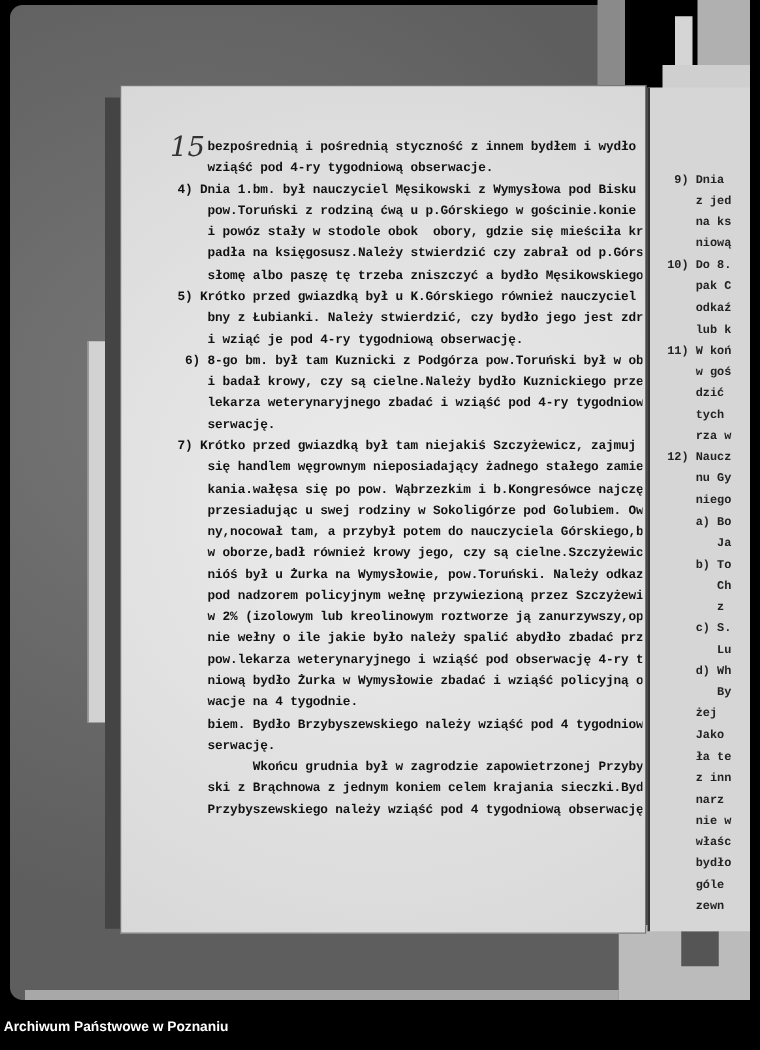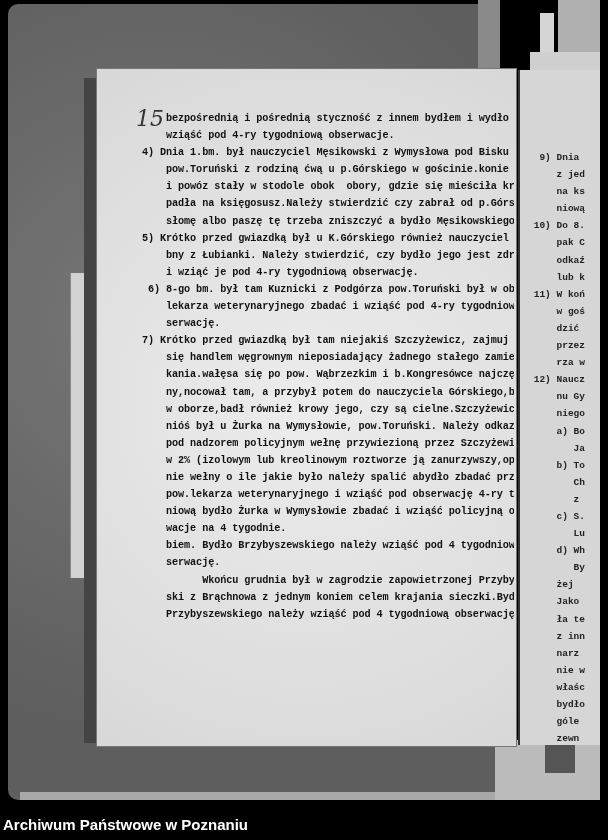--- a/index.html
+++ b/index.html
@@ -20,25 +20,25 @@
           background-image: radial-gradient(circle at 50% 50%, #ececec 0, #d8d8d8 100%);
           border:1px solid #777; }
   .page-right { position:absolute; left:518px; top:70px; width:82px; height:675px; background:#d6d6d6;
                 border-left:2px solid #333; }
   .page-right-top { position:absolute; left:530px; top:52px; width:70px; height:22px; background:#cfcfcf; }
   .black-edge { position:absolute; left:600px; top:0; width:8px; height:810px; background:#000; }
   .handwritten { position:absolute; left:112px; top:106px; font-family:"DejaVu Serif", serif; font-style:italic;
                  font-size:22px; color:#333;margin-left:24px; }
   .text-block { position:absolute; left:142px; top:110px; width:372px; overflow:hidden; }
   .line { font-size:10.2px; line-height:17.1px; height:17.1px; color:#111; font-weight:bold; white-space:pre; letter-spacing:-0.1px; }
-  .rtext { position:absolute; left:528px; top:135px; width:72px; overflow:hidden;margin-top:14px; }
+  .rtext { position:absolute; left:528px; top:135px; width:72px; overflow:hidden; }
   .rline { font-size:9.5px; line-height:17.1px; height:17.1px; color:#222; font-weight:bold; white-space:pre; }
   .footer { position:absolute; left:0; top:810px; width:608px; height:30px; background:#000; }
   .footer-text { position:absolute; left:3px; top:816px; font-family:"Liberation Sans", sans-serif; font-weight:bold;
-                 font-size:15px; color:#fff; }
+                 font-size:11px; color:#fff; }
 </style>
 </head>
 <body>
 
 <div class="scan">
   <div class="board"></div>
   <div class="board-strip"></div>
   <div class="board-right"></div>
   <div class="board-dark-tab"></div>
   <div class="top-card-left"></div>
@@ -57,25 +57,27 @@
       <div class="line">    wziąść pod 4-ry tygodniową obserwacje.</div>
       <div class="line">4) Dnia 1.bm. był nauczyciel Męsikowski z Wymysłowa pod Bisku</div>
       <div class="line">    pow.Toruński z rodziną ćwą u p.Górskiego w gościnie.konie</div>
       <div class="line">    i powóz stały w stodole obok  obory, gdzie się mieściła krow</div>
       <div class="line">    padła na księgosusz.Należy stwierdzić czy zabrał od p.Górski</div>
       <div class="line">    słomę albo paszę tę trzeba zniszczyć a bydło Męsikowskiego</div>
       <div class="line">5) Krótko przed gwiazdką był u K.Górskiego również nauczyciel S</div>
       <div class="line">    bny z Łubianki. Należy stwierdzić, czy bydło jego jest zdro</div>
       <div class="line">    i wziąć je pod 4-ry tygodniową obserwację.</div>
       <div class="line"> 6) 8-go bm. był tam Kuznicki z Podgórza pow.Toruński był w obo</div>
+      <div class="line">    i badał krowy, czy są cielne.Należy bydło Kuznickiego prze</div>
       <div class="line">    lekarza weterynaryjnego zbadać i wziąść pod 4-ry tygodniow</div>
       <div class="line">    serwację.</div>
       <div class="line">7) Krótko przed gwiazdką był tam niejakiś Szczyżewicz, zajmuj</div>
       <div class="line">    się handlem węgrownym nieposiadający żadnego stałego zamie</div>
       <div class="line">    kania.wałęsa się po pow. Wąbrzezkim i b.Kongresówce najczę</div>
+      <div class="line">    przesiadując u swej rodziny w Sokoligórze pod Golubiem. Ow</div>
       <div class="line">    ny,nocował tam, a przybył potem do nauczyciela Górskiego,by</div>
       <div class="line">    w oborze,badł również krowy jego, czy są cielne.Szczyżewicz</div>
       <div class="line">    nióś był u Żurka na Wymysłowie, pow.Toruński. Należy odkazi</div>
       <div class="line">    pod nadzorem policyjnym wełnę przywiezioną przez Szczyżewic</div>
       <div class="line">    w 2% (izolowym lub kreolinowym roztworze ją zanurzywszy,opak</div>
       <div class="line">    nie wełny o ile jakie było należy spalić abydło zbadać prze</div>
       <div class="line">    pow.lekarza weterynaryjnego i wziąść pod obserwację 4-ry ty</div>
       <div class="line">    niową bydło Żurka w Wymysłowie zbadać i wziąść policyjną o</div>
       <div class="line">    wacje na 4 tygodnie.</div>
       <div class="line">    biem. Bydło Brzybyszewskiego należy wziąść pod 4 tygodniow</div>
@@ -89,21 +91,21 @@
       <div class="rline">     z jed</div>
       <div class="rline">     na ks</div>
       <div class="rline">     niową</div>
       <div class="rline"> 10) Do 8.</div>
       <div class="rline">     pak C</div>
       <div class="rline">     odkaź</div>
       <div class="rline">     lub k</div>
       <div class="rline"> 11) W koń</div>
       <div class="rline">     w goś</div>
       <div class="rline">     dzić</div>
-      <div class="rline">     przez</div>
+      <div class="rline">     tych</div>
       <div class="rline">     rza w</div>
       <div class="rline"> 12) Naucz</div>
       <div class="rline">     nu Gy</div>
       <div class="rline">     niego</div>
       <div class="rline">     a) Bo</div>
       <div class="rline">        Ja</div>
       <div class="rline">     b) To</div>
       <div class="rline">        Ch</div>
       <div class="rline">        z</div>
       <div class="rline">     c) S.</div>

